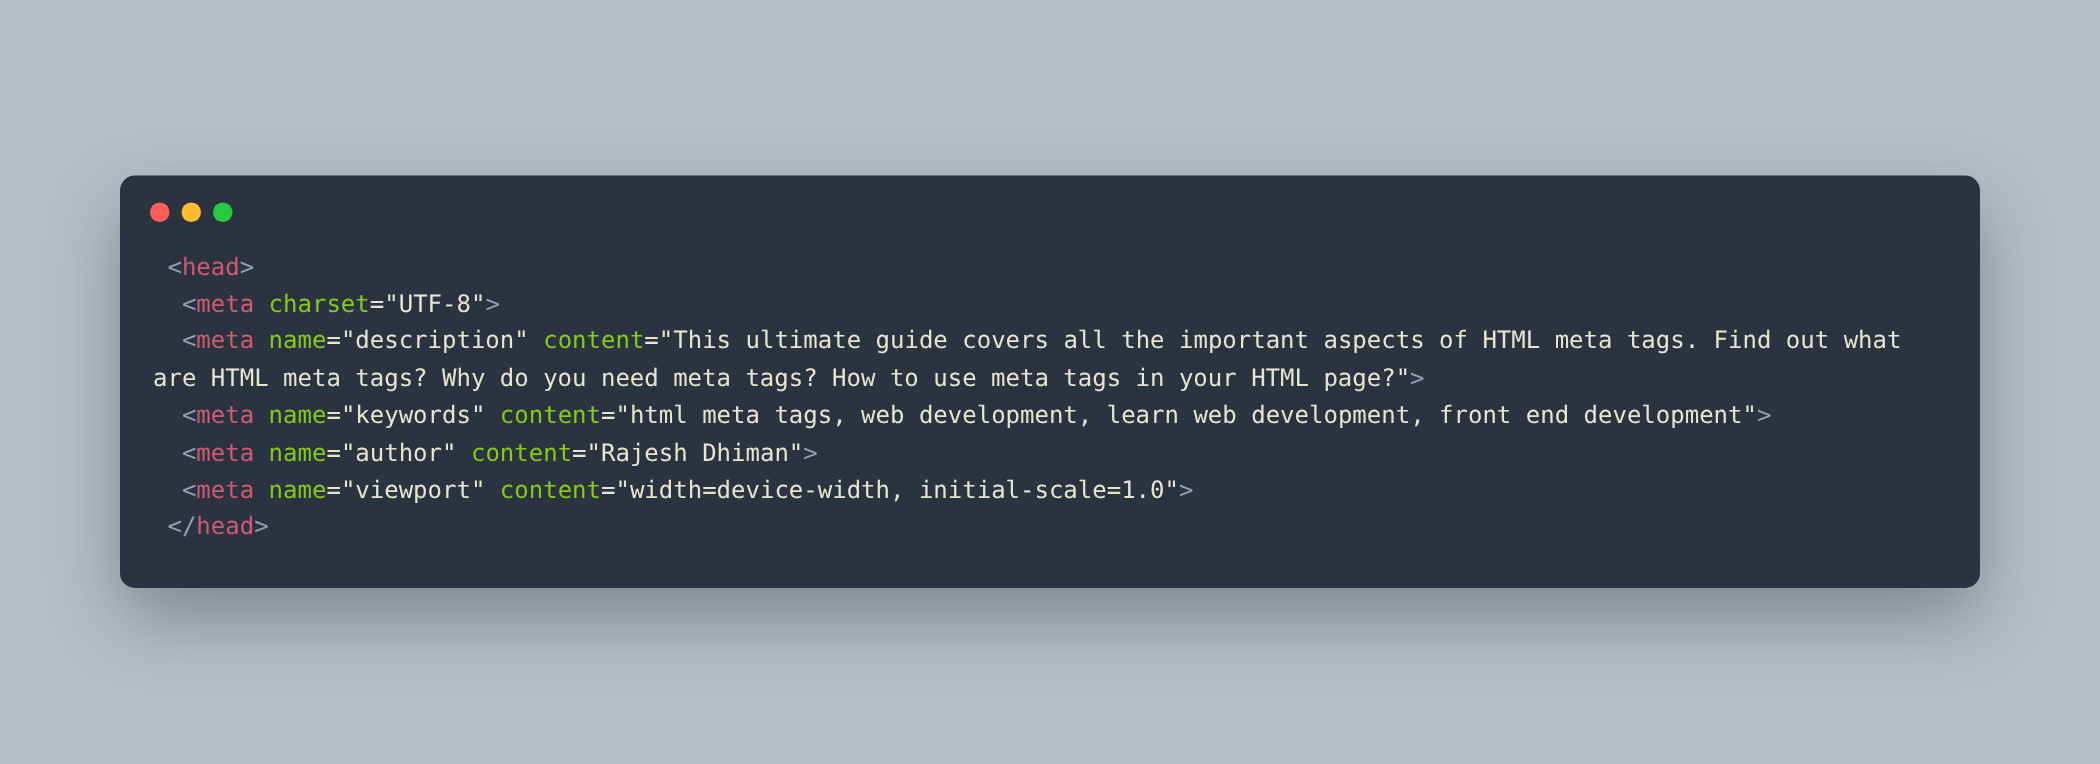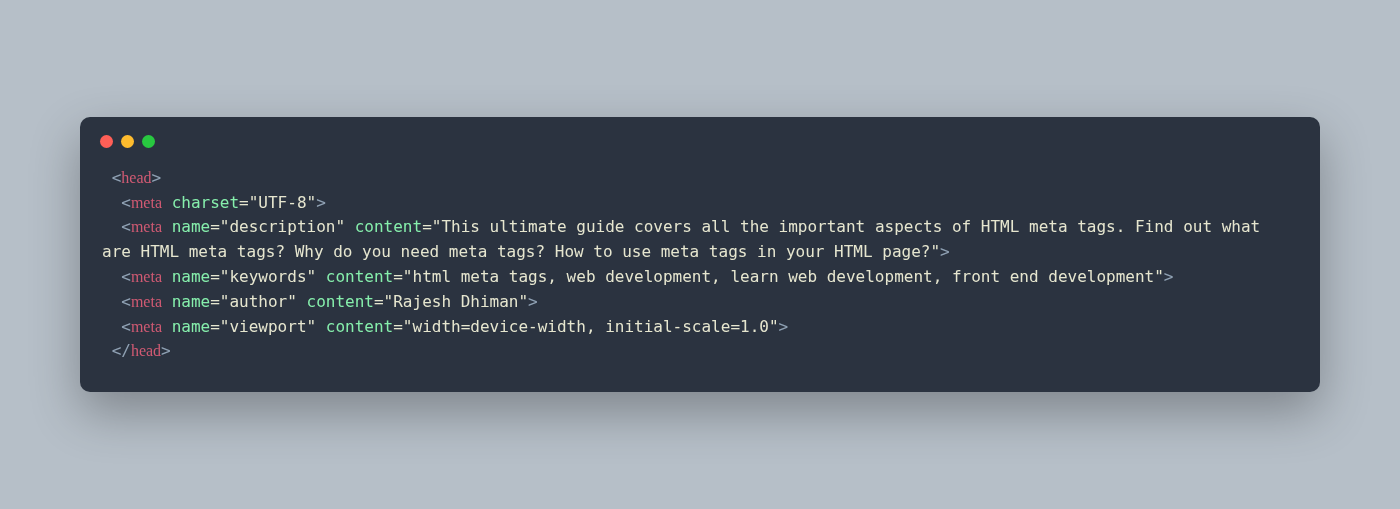--- a/index.html
+++ b/index.html
@@ -35,22 +35,22 @@
   .dot.green { background: #28c840; }
   .code {
     padding: 10px 22px 28px 22px;
     font-size: 16px;
     line-height: 1.55;
     white-space: pre-wrap;
     word-break: break-word;
     color: #e6e6cf;
   }
   .punct { color: #8fa1b3; }
-  .tag { color: #d15a73; font-family: Liberation Serif, serif; }
-  .attr { color: #86efac; }
+  .tag { color: #d15a73; }
+  .attr { color: #84cc16; }
   .equals { color: #e6e6cf; }
   .value { color: #e6e6cf; }
 </style>
 </head>
 <body>
 
 <div class="window">
   <div class="titlebar">
     <div class="dot red"></div>
     <div class="dot yellow"></div>

